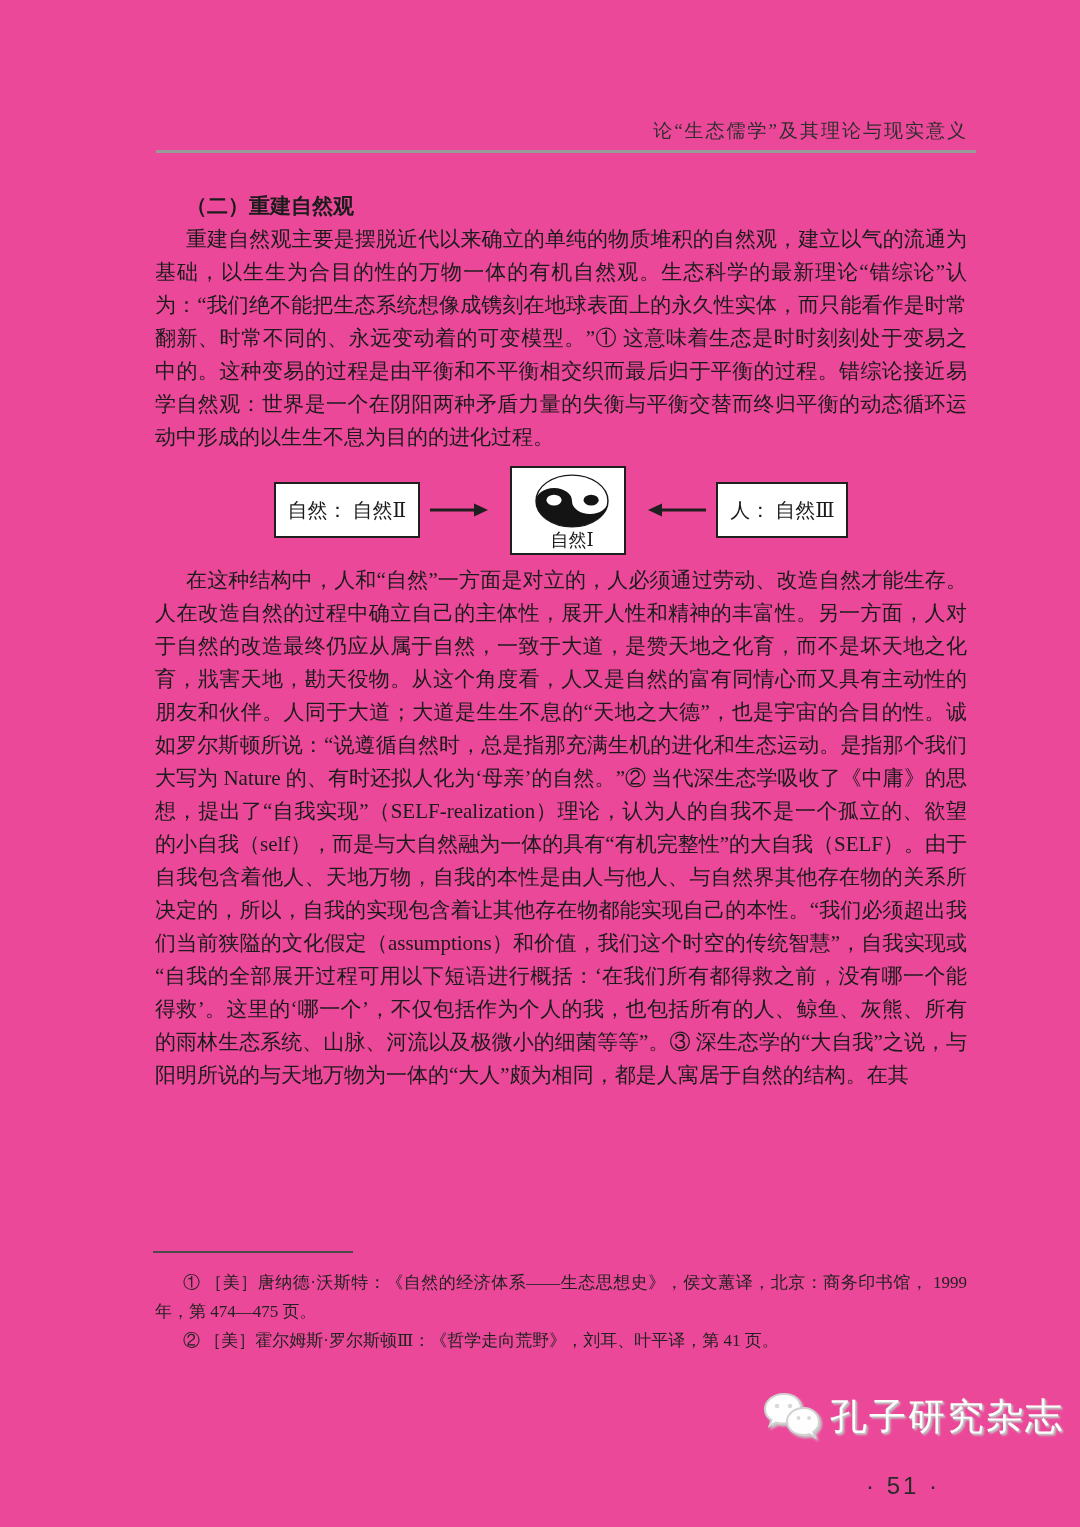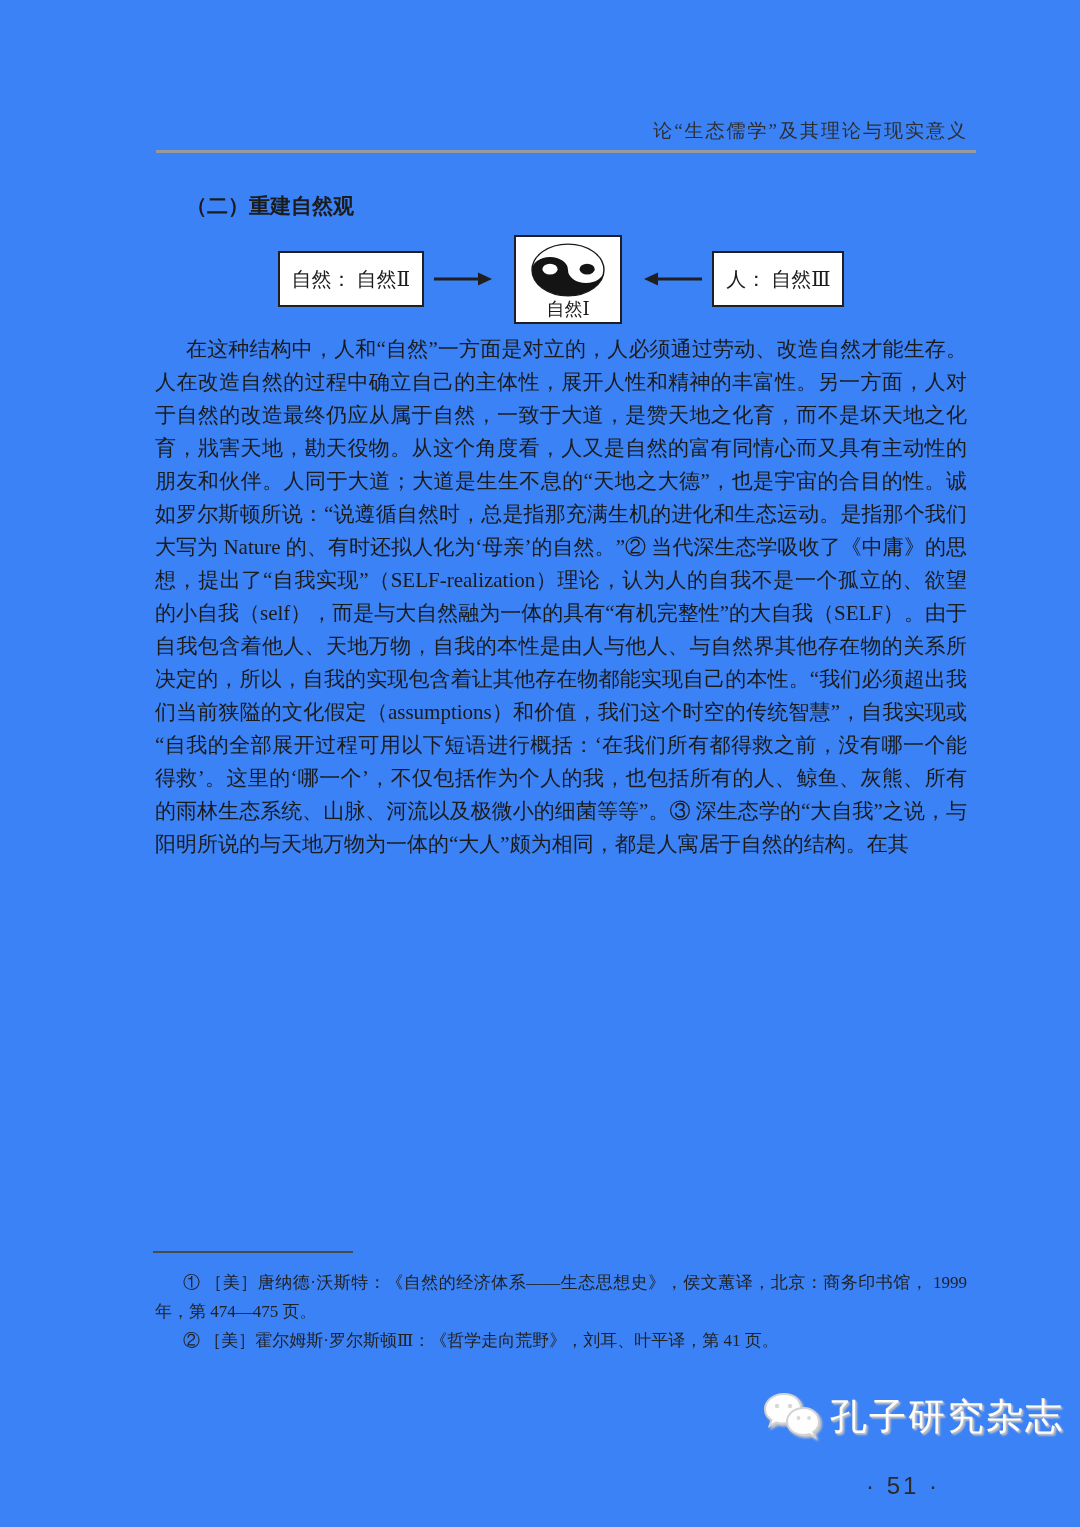--- a/index.html
+++ b/index.html
@@ -1,19 +1,19 @@
 <!DOCTYPE html>
 <html lang="zh"><head>
 <meta charset="utf-8">
 <style>
   html,body{margin:0;padding:0;background:#e9e9e9;}
   .page{
     position:relative;
     width:1080px;height:1527px;
-    background:#3b82f6;
+    background:#ec4899;
     font-family:"Liberation Serif","DejaVu Serif",serif;
     color:#1b1b1b;
     overflow:hidden;
     margin:0 auto;
   }
   
   .running-title{
     position:absolute;top:118px;right:112px;
     font-size:19px;letter-spacing:2px;color:#2e2e2e;
     white-space:nowrap;
@@ -39,21 +39,21 @@
     height:96px;margin:8px 0 6px 0;
     display:flex;align-items:center;justify-content:center;
   }
   .fig-box{
     border:2px solid #1f1f1f;
     font-size:20px;line-height:24px;
     padding:14px 12px;white-space:nowrap;background:#fff;
   }
   .fig-center{
     border:2px solid #1f1f1f;background:#fff;
-    width:100px;padding:4px 2px 2px 2px;text-align:center;
+    width:100px;padding:4px 2px 2px 10px;text-align:center;
     margin:0 12px;
   }
   .fig-center .taiji{display:block;margin:0 auto;}
   .fig-center .fig-center-label{font-size:18px;line-height:21px;white-space:nowrap;}
   .fig-arrow{margin:0 10px;flex:0 0 auto;}
   
   .footnote-rule{
     position:absolute;top:1251px;left:153px;width:200px;height:2px;background:#4a4a4a;
   }
   .footnotes{
@@ -86,20 +86,21 @@
 </head>
 <body>
 
 <div class="page">
 
   <div class="running-title">论“生态儒学”及其理论与现实意义</div>
   <div class="header-rule"></div>
 
   <div class="content">
     <p class="heading">（二）重建自然观</p>
+    <p>重建自然观主要是摆脱近代以来确立的单纯的物质堆积的自然观，建立以气的流通为基础，以生生为合目的性的万物一体的有机自然观。生态科学的最新理论“错综论”认为：“我们绝不能把生态系统想像成镌刻在地球表面上的永久性实体，而只能看作是时常翻新、时常不同的、永远变动着的可变模型。”① 这意味着生态是时时刻刻处于变易之中的。这种变易的过程是由平衡和不平衡相交织而最后归于平衡的过程。错综论接近易学自然观：世界是一个在阴阳两种矛盾力量的失衡与平衡交替而终归平衡的动态循环运动中形成的以生生不息为目的的进化过程。</p>
 
     <div class="figure">
       <div class="fig-box">自然： 自然Ⅱ</div>
 
       <svg class="fig-arrow" width="58" height="16" viewBox="0 0 58 16">
         <line x1="0" y1="8" x2="45" y2="8" stroke="#1f1f1f" stroke-width="3"></line>
         <polygon points="44,1.5 58,8 44,14.5" fill="#1f1f1f"></polygon>
       </svg>
 
       <div class="fig-center">

